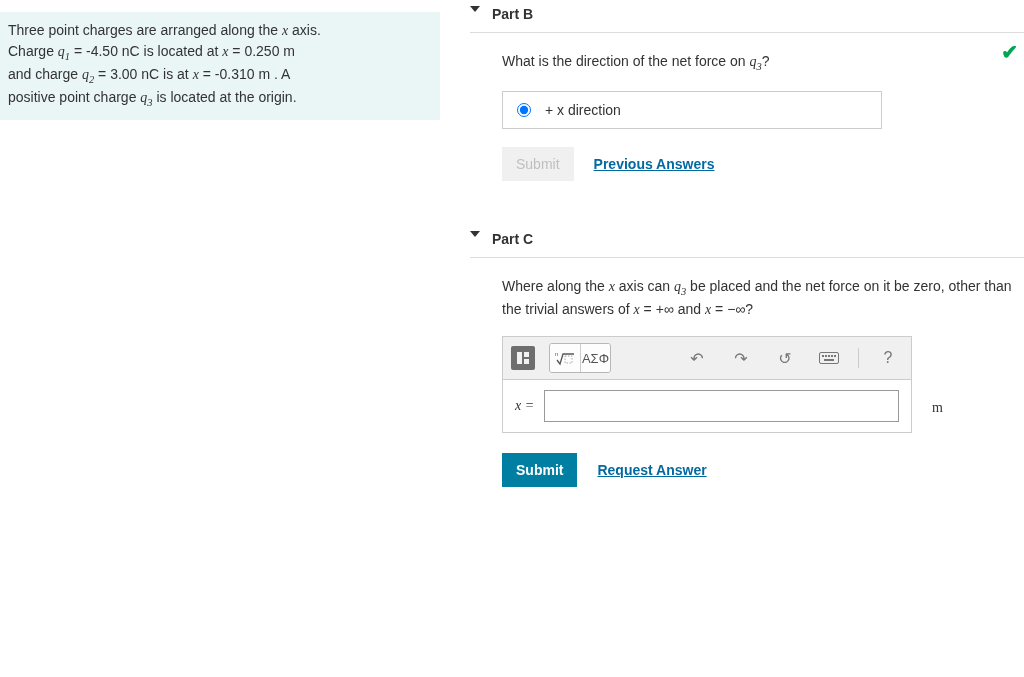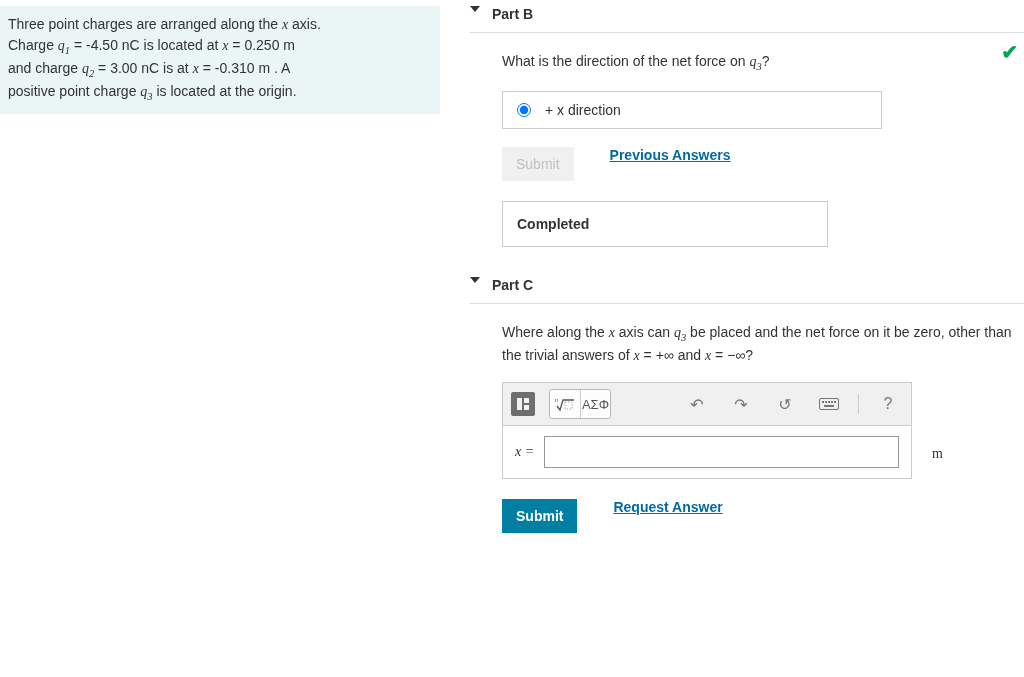--- a/index.html
+++ b/index.html
@@ -9,21 +9,21 @@
     color: #333;
     background: #fff;
     width: 1024px;
     height: 677px;
     overflow: hidden;
     position: relative;
   }
   .problem-desc {
     position: absolute;
     left: 0;
-    top: 6px;
+    top: 12px;
     width: 440px;
     padding: 8px 10px 10px 8px;
     background: #eaf5f6;
     line-height: 1.45;
     color: #333;
   }
   .main-col {
     position: absolute;
     left: 470px;
     top: 0;
@@ -79,22 +79,22 @@
     align-items: center;
     padding: 10px 14px;
   }
   .choice-row + .choice-row { border-top: 1px solid #eee; }
   .choice-row input[type="radio"] {
     margin-right: 14px;
     width: 14px; height: 14px;
   }
   .submit-row {
     display: flex;
-    align-items: flex-start;
-    gap: 36px;
+    align-items: center;
+    gap: 20px;
     margin-bottom: 20px;
   }
   .btn {
     display: inline-flex;
     align-items: center;
     justify-content: center;
     height: 34px;
     padding: 0 14px;
     font-size: 14px;
     border: none;
@@ -231,23 +231,20 @@
         <input type="radio" name="dirB" checked="" style="">
         <span>+ x direction</span>
       </label>
     </div>
 
     <div class="submit-row">
       <button class="btn btn-disabled">Submit</button>
       <span class="link">Previous Answers</span>
     </div>
 
-    <div class="completed-box">
-      <span>Completed</span>
-    </div>
   </div>
 
   <div class="part-header">
     <div class="caret"></div>
     <div class="part-title">Part C</div>
   </div>
   <div class="divider"></div>
 
   <div class="part-body">
     <div class="question-text">

